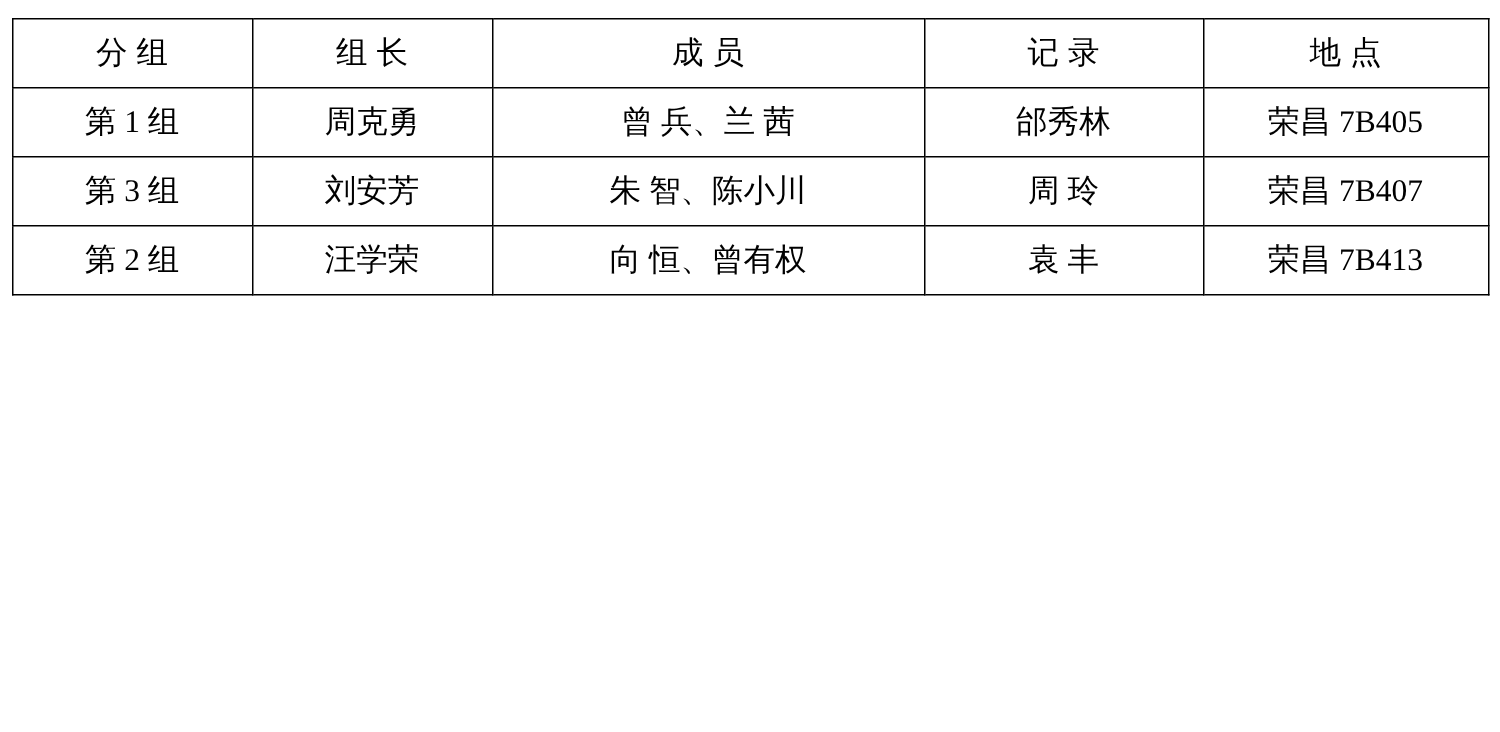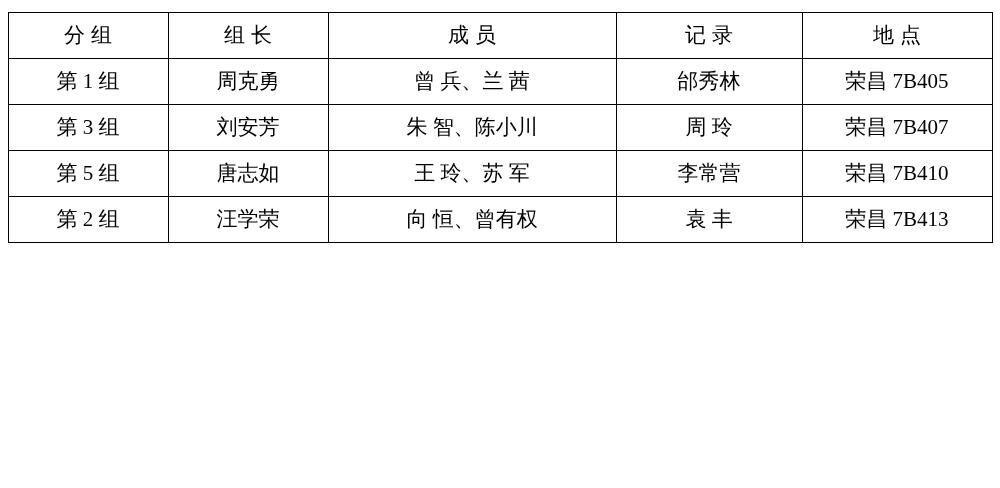--- a/index.html
+++ b/index.html
@@ -81,27 +81,20 @@
         <td>荣昌 7B405</td>
       </tr>
       <tr>
         <td>第 3 组</td>
         <td>刘安芳</td>
         <td>朱   智、陈小川</td>
         <td>周   玲</td>
         <td>荣昌 7B407</td>
       </tr>
       <tr>
-        <td>第 5 组</td>
-        <td>唐志如</td>
-        <td>王  玲、苏  军</td>
-        <td>李常营</td>
-        <td>荣昌 7B410</td>
-      </tr>
-      <tr>
         <td>第 2 组</td>
         <td>汪学荣</td>
         <td>向   恒、曾有权</td>
         <td>袁   丰</td>
         <td>荣昌 7B413</td>
       </tr>
     </tbody>
   </table>
 </div>
 

